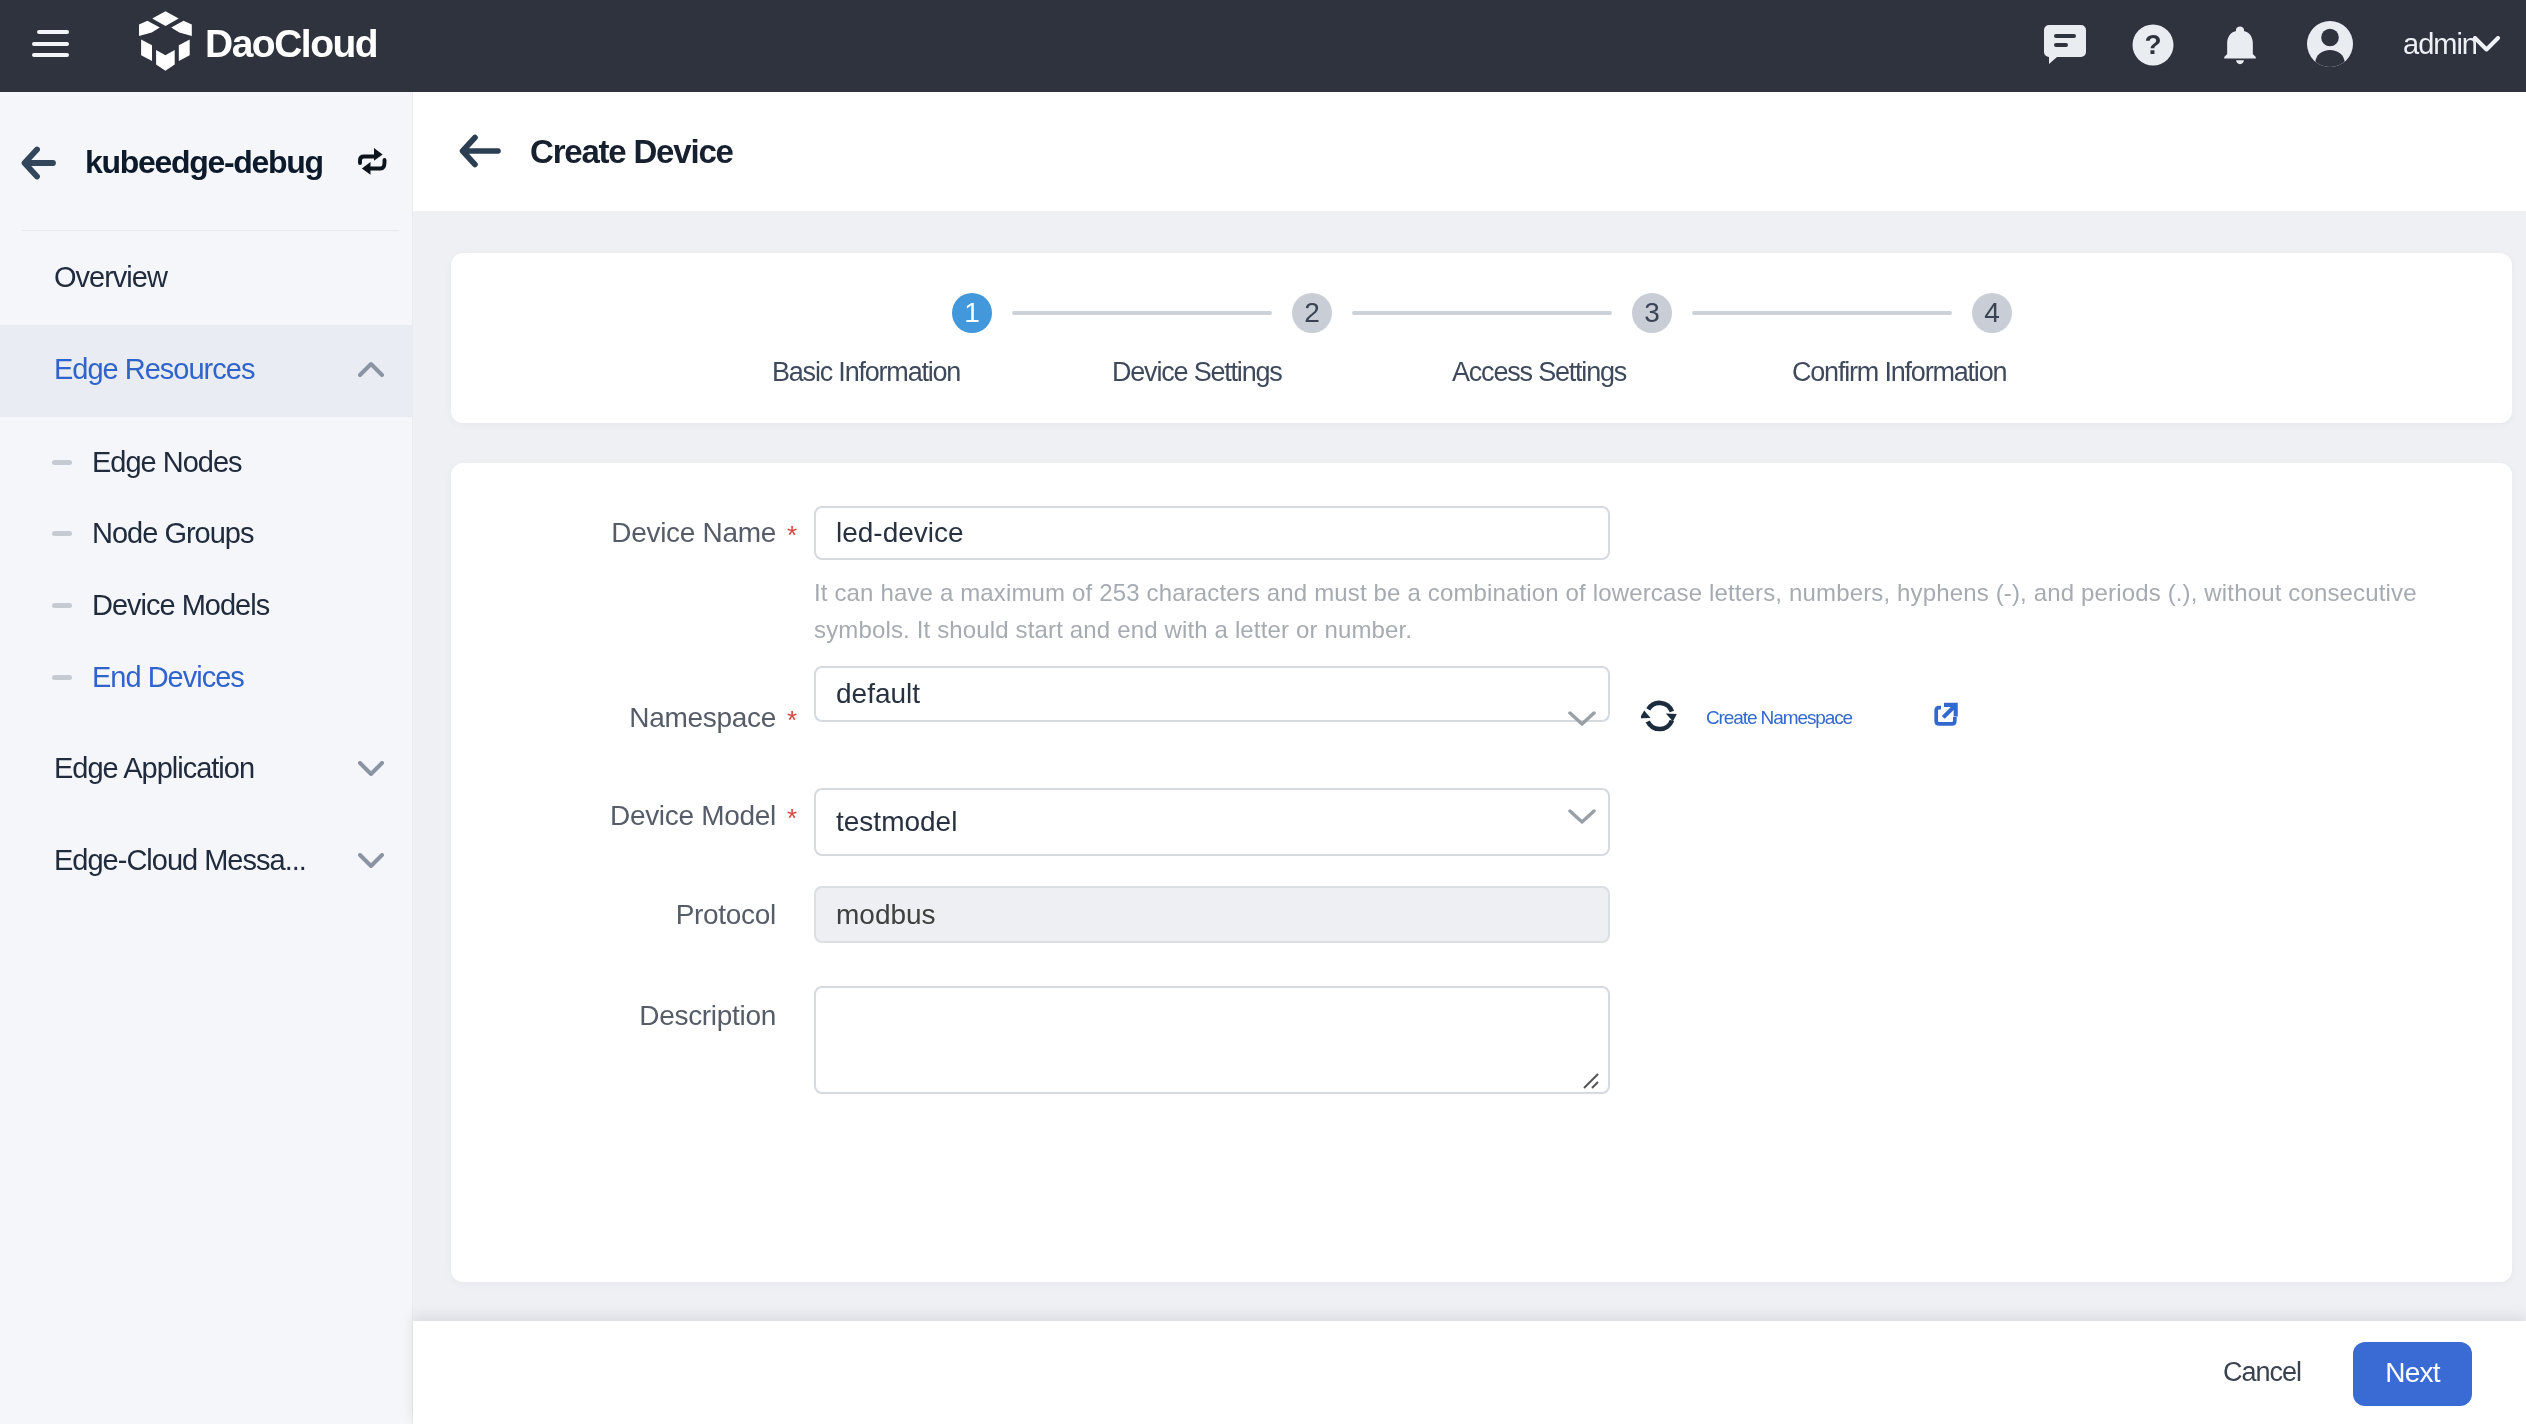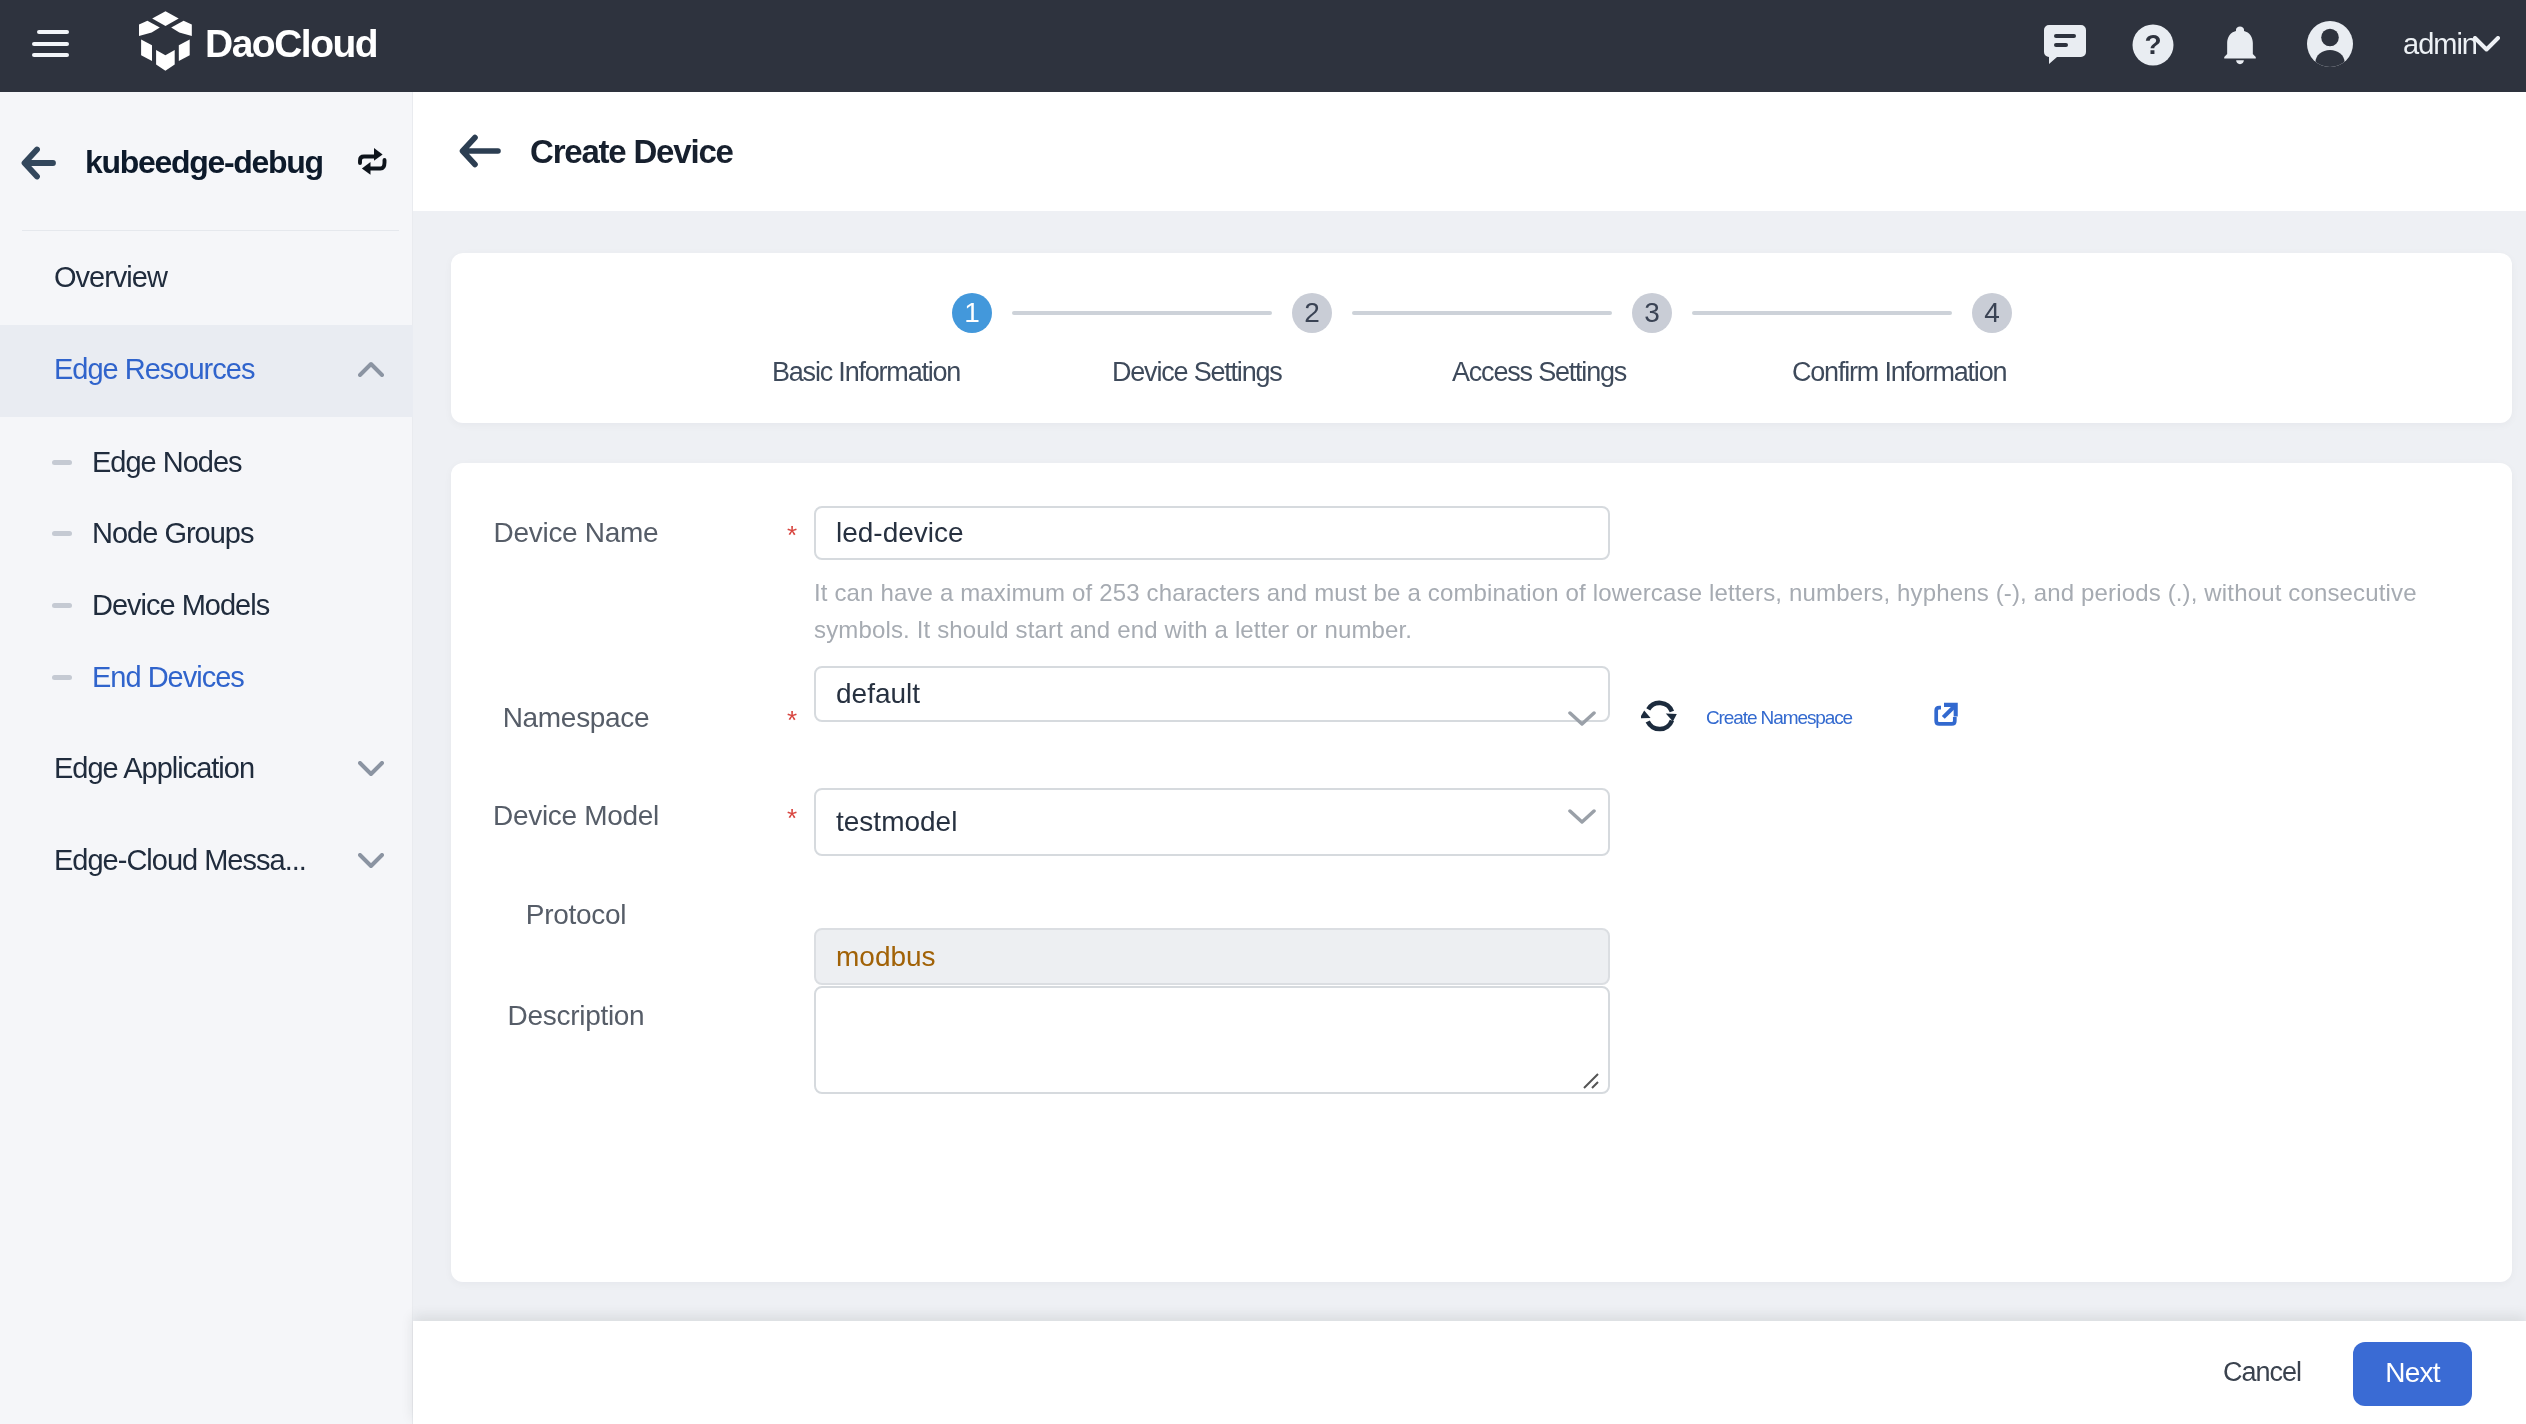--- a/index.html
+++ b/index.html
@@ -32,27 +32,27 @@
 #card2 { left:451px; top:463px; width:2061px; height:819px; }
 
 
 .scircle { position:absolute; top:293px; width:40px; height:40px; border-radius:50%; text-align:center; line-height:40px; font-size:28px; }
 .scircle.on { background:#4398db; color:#fff; }
 .scircle.off { background:#c9cdd6; color:#3a4354; }
 .sline { position:absolute; top:311px; height:4px; background:#cdd2d9; border-radius:2px; }
 .slabel { position:absolute; top:357px; width:400px; text-align:left; font-size:27px; color:#3e4a5b; letter-spacing:-1.2px; }
 
 
-.flabel { position:absolute; font-size:28px; color:#565d68; letter-spacing:-0.3px; transform:translateY(-50%); text-align:center; }
+.flabel { position:absolute; font-size:28px; color:#565d68; letter-spacing:-0.3px; transform:translateY(-50%); text-align:right; }
 .ast { position:absolute; font-size:26px; color:#d8453f; transform:translateY(-50%); }
 .finput { position:absolute; left:814px; width:796px; background:#fff; border:2px solid #d6dade; border-radius:8px; font-size:28px; color:#273140; padding-left:20px; display:flex; align-items:center; }
 .chev { position:absolute; }
 #helper { position:absolute; left:814px; top:574px; width:1700px; font-size:24px; line-height:37px; color:#a6abb2; letter-spacing:0.15px; }
 #nslink { position:absolute; left:1706px; top:718px; transform:translateY(-50%); font-size:19px; color:#3269cf; letter-spacing:-1.1px; }
-.ph { color:#a16207;margin-top:42px; }
+.ph { color:#404040; }
 
 
 #bbar { left:413px; top:1321px; width:2113px; height:103px; background:#fff; box-shadow:0 -5px 12px rgba(30,36,44,0.10); }
 #cancel { position:absolute; left:2223px; top:1321px; height:88px; line-height:103px; font-size:27px; color:#3a424e; letter-spacing:-1px; }
 #nextbtn { position:absolute; left:2353px; top:1342px; width:119px; height:64px; border-radius:12px; background:#3a6bd4; color:#fff; font-size:28px; letter-spacing:-0.8px; text-align:center; line-height:62px; }
 </style>
 </head>
 <body>
 
 <div id="topbar" class="abs">

